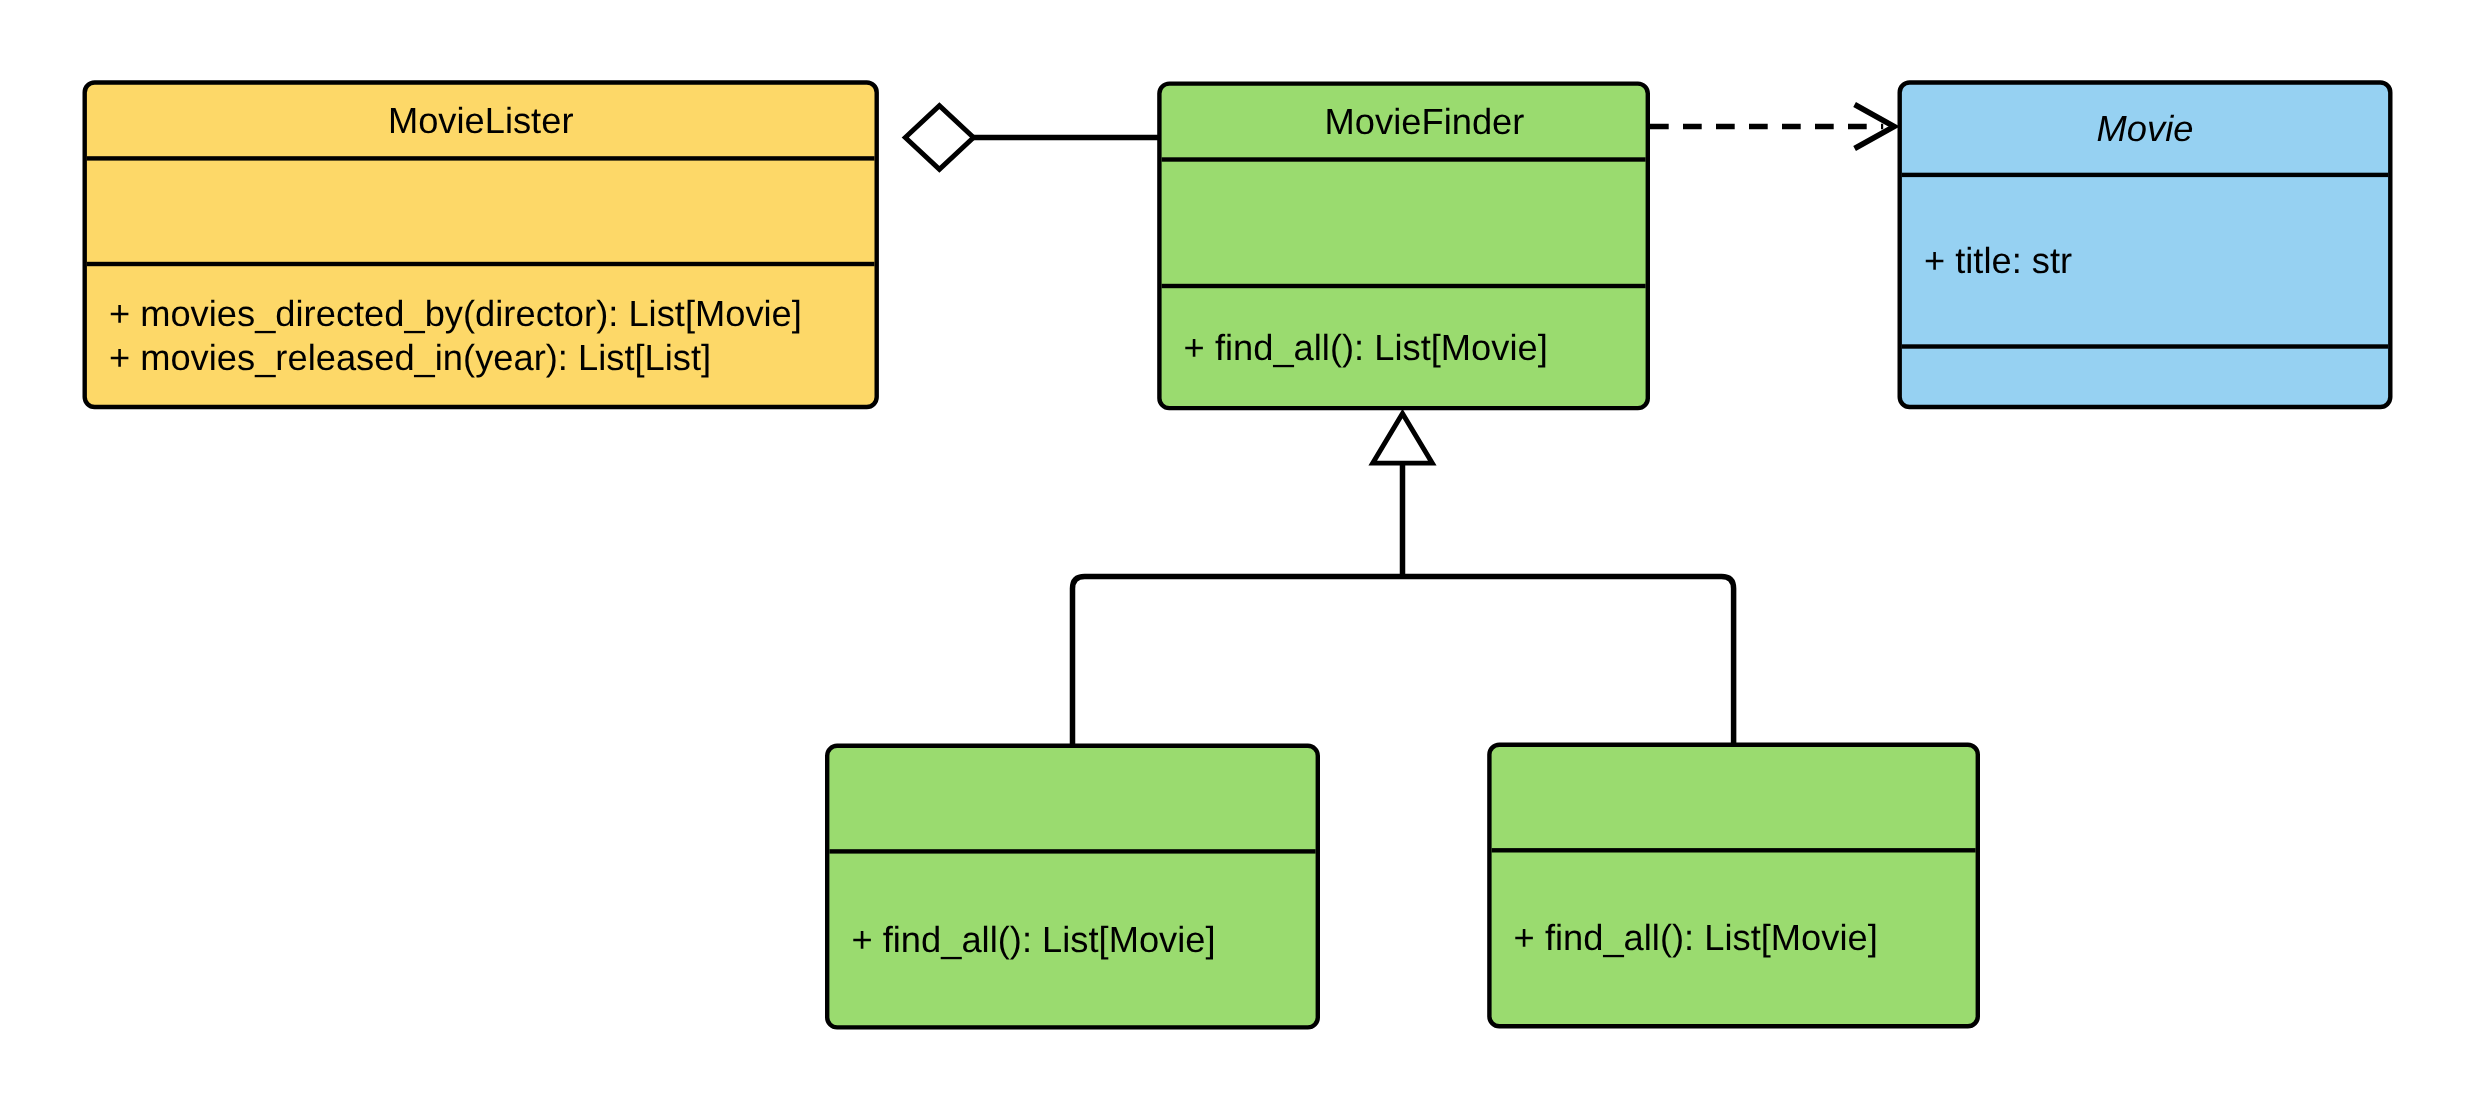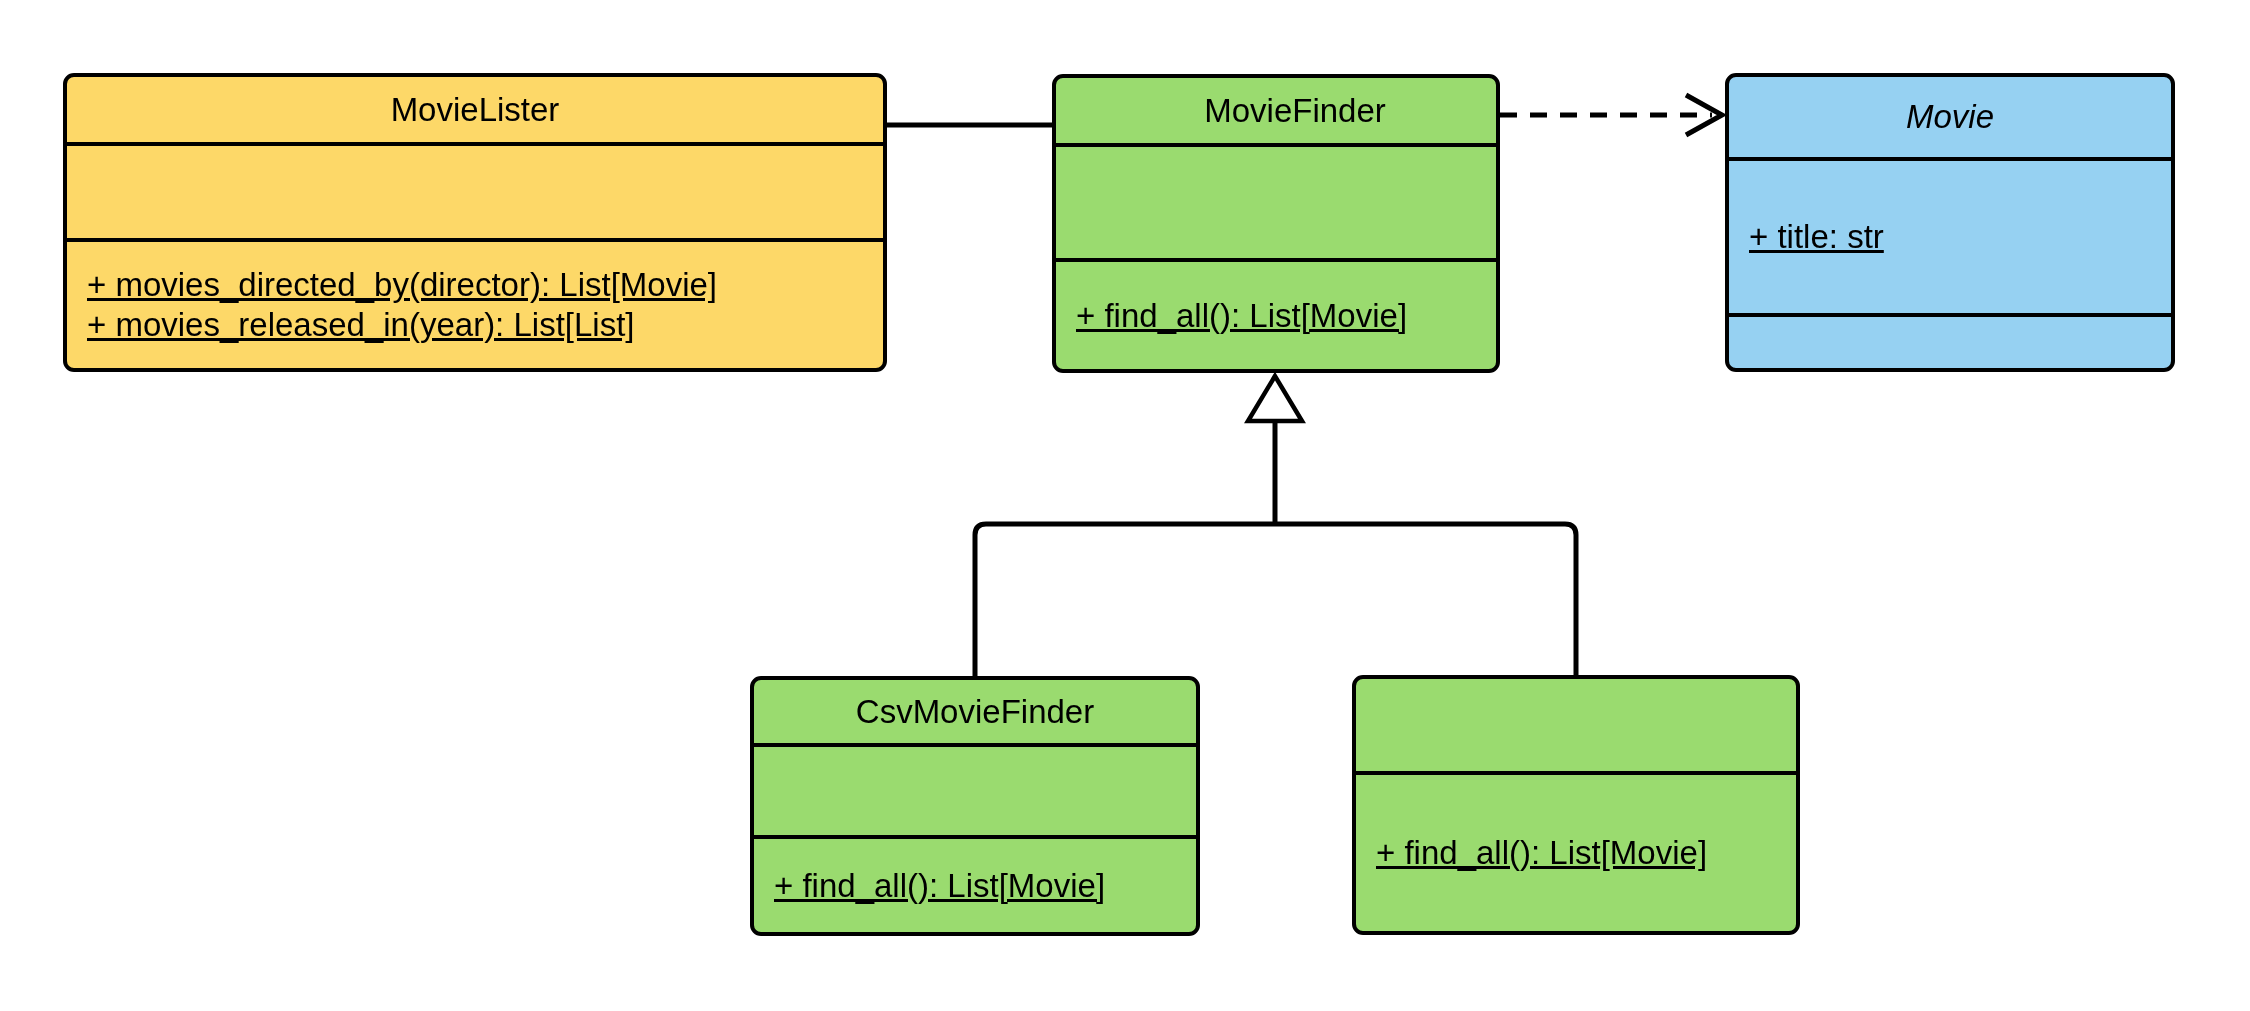--- a/index.html
+++ b/index.html
@@ -27,21 +27,21 @@
   .sec + .sec{border-top:4px solid var(--c-line,#000);}
   .sec.title{
     display:flex;align-items:center;justify-content:center;
     text-align:center;
   }
   .sec.members{
     display:flex;flex-direction:column;justify-content:center;
     padding-left:20px;padding-right:8px;
   }
   .sec.grow{flex:1 1 auto;}
-  .member{white-space:nowrap;text-decoration:underline;}
+  .member{white-space:nowrap;}
 </style>
 </head>
 <body>
 
 <div id="canvas">
 
   <svg id="connectors" viewBox="0 0 2250 1011" xmlns="http://www.w3.org/2000/svg">
 
     <g>
       <line x1="883" y1="125" x2="1054" y2="125" stroke="var(--c-line,#000)" stroke-width="5"></line>
@@ -53,21 +53,21 @@
       <polyline points="1686,95 1722,115 1686,135" fill="none" stroke="var(--c-line,#000)" stroke-width="5"></polyline>
     </g>
 
     <g>
       <path d="M1275,420 L1275,524" fill="none" stroke="var(--c-line,#000)" stroke-width="5"></path>
       <path d="M975,680 L975,535 Q975,524 986,524 L1565,524 Q1576,524 1576,535 L1576,679" fill="none" stroke="var(--c-line,#000)" stroke-width="5"></path>
       <polygon points="1275,376 1248,421 1302,421" fill="#ffffff" stroke="var(--c-line,#000)" stroke-width="4.5" stroke-linejoin="miter"></polygon>
     </g>
   </svg>
 
-  <div class="uml-class" style="left:63px;top:73px;width:824px;height:299px;" data-fill="yellow">
+  <div class="uml-class" style="left:75px;top:73px;width:724px;height:299px;" data-fill="yellow">
     <div class="sec title" style="height:65px;">MovieLister</div>
     <div class="sec members" style="height:96px;"></div>
     <div class="sec members grow">
       <div class="member">+ movies_directed_by(director): List[Movie]</div>
       <div class="member">+ movies_released_in(year): List[List]</div>
     </div>
   </div>
 
   <div class="uml-class" style="left:1052px;top:74px;width:448px;height:299px;" data-fill="green">
     <div class="sec title" style="height:65px;padding-left:38px;">MovieFinder</div>
@@ -79,21 +79,20 @@
 
   <div class="uml-class" style="left:1725px;top:73px;width:450px;height:299px;" data-fill="blue">
     <div class="sec title" style="height:80px;font-style:italic;">Movie</div>
     <div class="sec members" style="height:156px;">
       <div class="member">+ title: str</div>
     </div>
     <div class="sec members grow"></div>
   </div>
 
   <div class="uml-class" style="left:750px;top:676px;width:450px;height:260px;" data-fill="green">
-    <div class="sec title" style="height:63px;">CsvMovieFinder</div>
     <div class="sec members" style="height:92px;"></div>
     <div class="sec members grow">
       <div class="member">+ find_all(): List[Movie]</div>
     </div>
   </div>
 
   <div class="uml-class" style="left:1352px;top:675px;width:448px;height:260px;" data-fill="green">
     <div class="sec members" style="height:92px;"></div>
     <div class="sec members grow">
       <div class="member">+ find_all(): List[Movie]</div>

